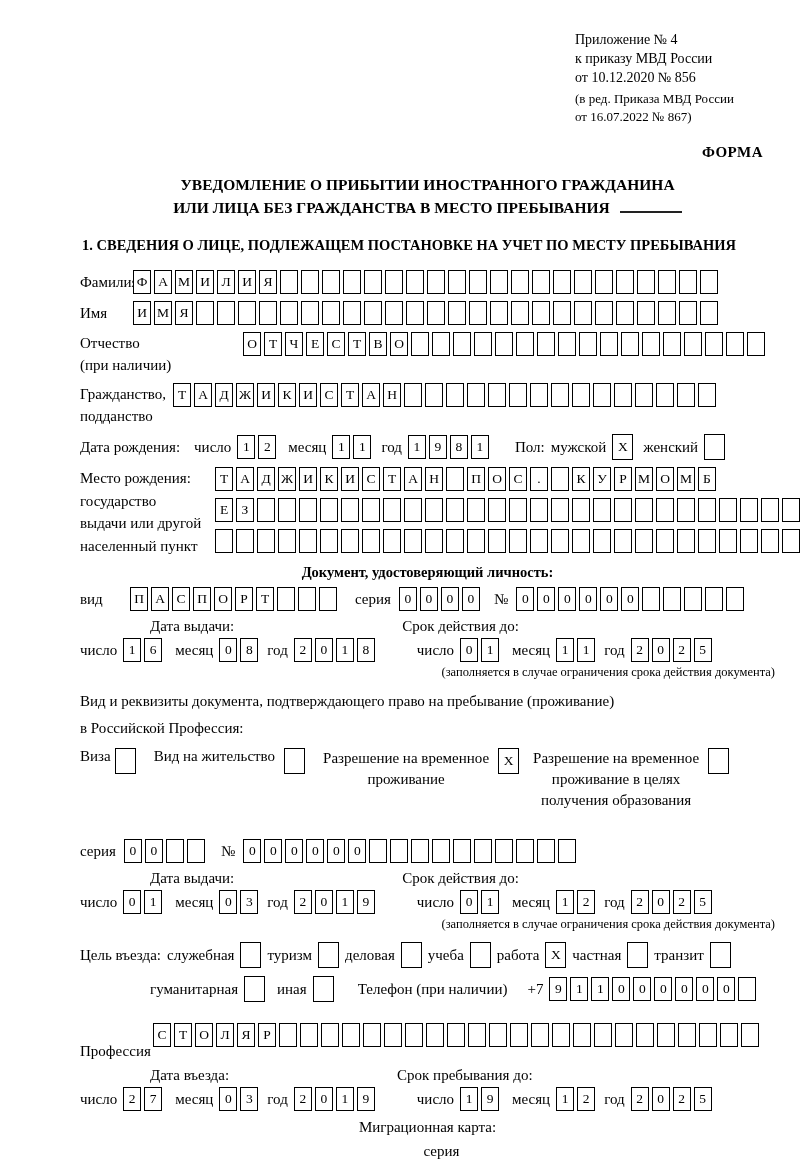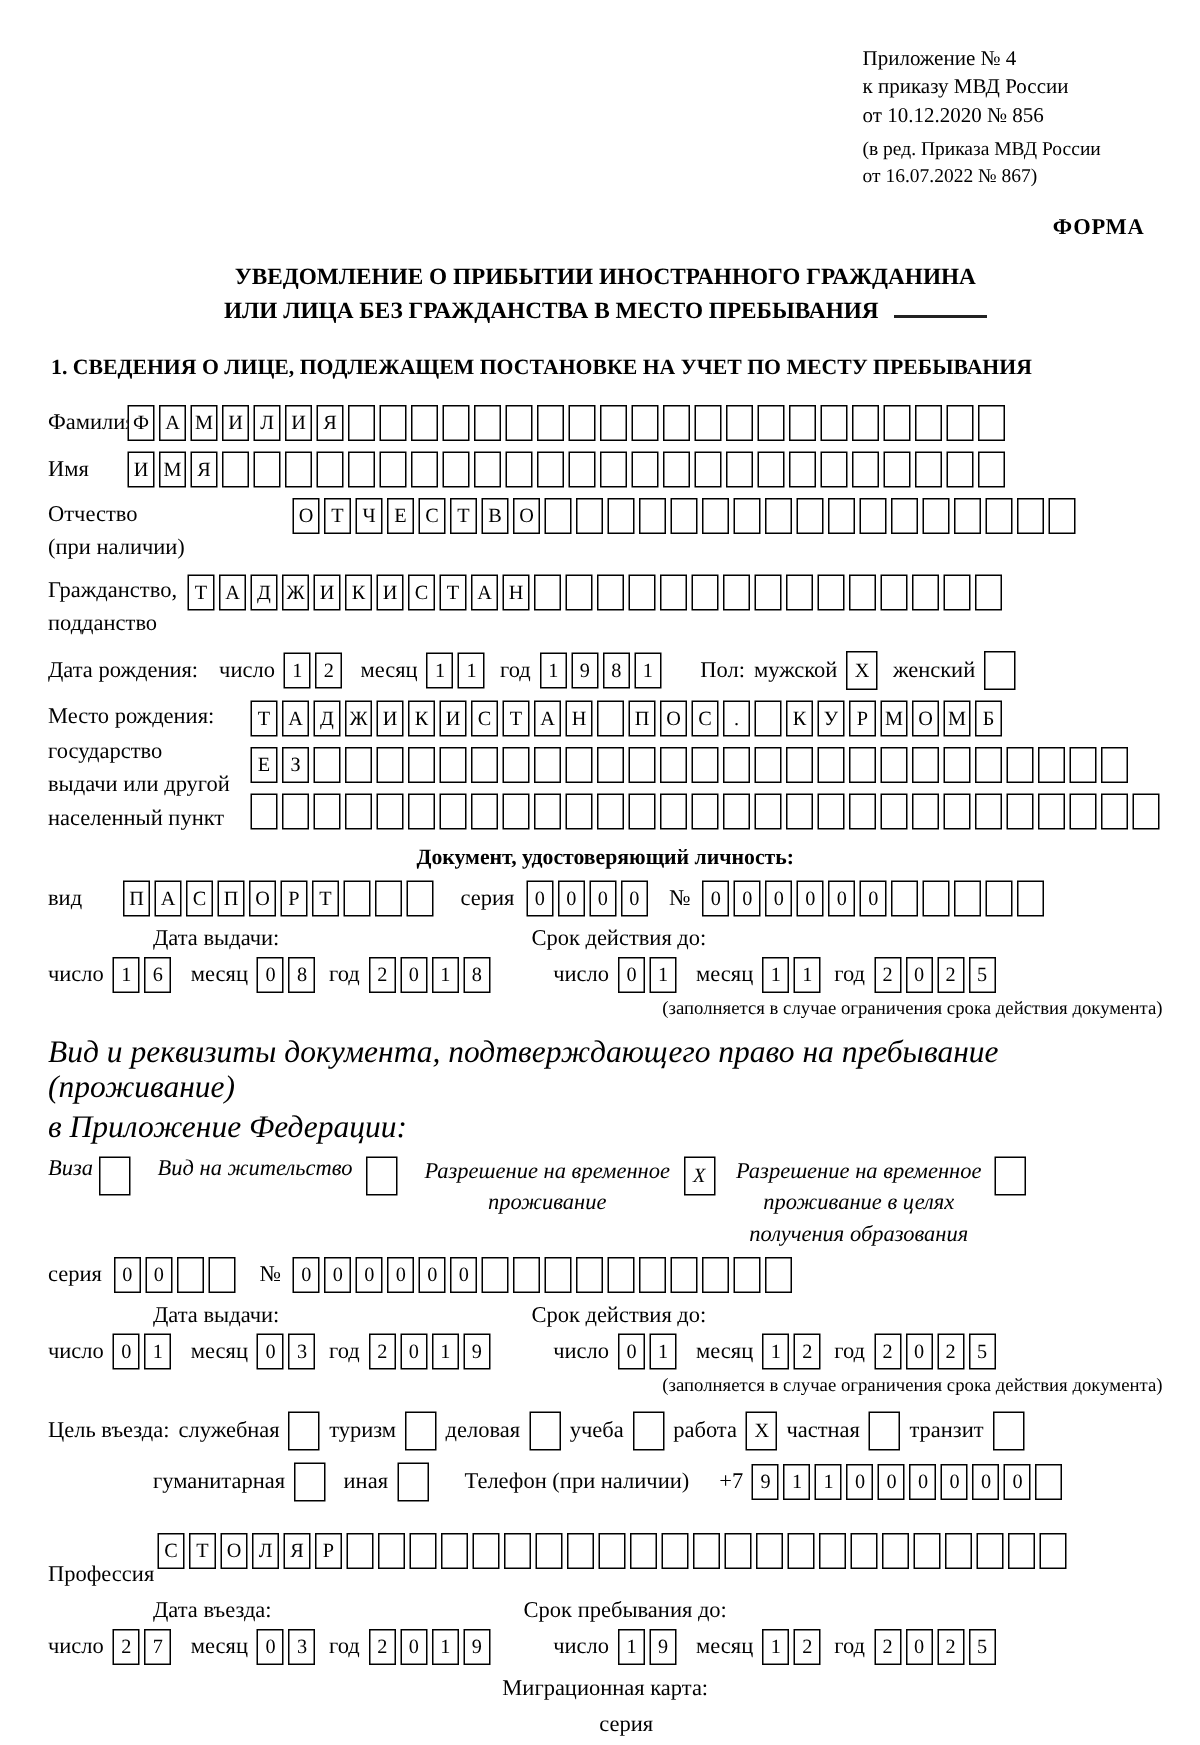--- a/index.html
+++ b/index.html
@@ -1,18 +1,18 @@
 <!DOCTYPE html>
 <html><head>
 <meta charset="utf-8">
 <style>
   * { box-sizing: border-box; }
   html,body { margin:0; padding:0; background:#fff; }
   body { font-family:"Liberation Serif", serif; color:#000; }
-  .page { width:800px; height:1163px; padding:30px 25px 10px 32px; overflow:hidden; position:relative; background:#fff; }
+  .page { width:800px; height:1163px; padding:30px 25px 10px 80px; overflow:hidden; position:relative; background:#fff; }
 
   .hdr { margin-left:auto; width:200px; font-size:14px; line-height:19px; }
   .hdr-small { font-size:13px; line-height:18px; }
   .hdr-small.first { margin-top:3px; }
   .forma { text-align:right; padding-right:12px; font-weight:bold; font-size:15px; margin:18px 0 12px; letter-spacing:.5px; }
 
   .title { text-align:center; font-weight:bold; font-size:15.5px; line-height:23px; margin-bottom:18px; }
   .blank { display:inline-block; width:62px; border-bottom:2px solid #222; margin-left:10px; vertical-align:baseline; }
 
   .sect { font-weight:bold; font-size:14.5px; margin:0 0 16px 2px; }
@@ -39,22 +39,22 @@
 
   .dhead { display:flex; font-size:15px; margin-bottom:3px; }
   .dhead .h1 { margin-left:70px; }
   .dhead .h2 { margin-left:168px; }
   .drow { display:flex; align-items:center; margin-bottom:3px; font-size:15px; }
   .dgroup { display:inline-flex; align-items:center; gap:5px; }
   .dgroup .dlbl { margin-right:1px; }
   .rgap { margin-left:42px; }
   .note { text-align:right; font-size:12.5px; margin:0 0 10px; }
 
-  .plain { font-size:21px; line-height:23px; margin-bottom:4px;font-style:italic; }
-  .cbrow { display:flex; align-items:flex-start; margin:8px 0 4px; font-size:15px;font-style:italic; }
+  .plain { font-size:15px; line-height:23px; margin-bottom:4px; }
+  .cbrow { display:flex; align-items:flex-start; margin:8px 0 28px; font-size:15px; }
   .cbitem { display:flex; align-items:flex-start; gap:9px; }
   .cbitem .cl { text-align:center; line-height:21px; }
   .ml18 { margin-left:18px; }
   .ml14 { margin-left:14px; }
   .purpose-row { display:flex; align-items:center; gap:6px; margin-bottom:8px; font-size:15px; flex-wrap:nowrap; }
   .indent70 { margin-left:70px; }
 </style>
 </head>
 <body>
 
@@ -421,21 +421,21 @@
           <span class="cell">2</span>
           <span class="cell">0</span>
           <span class="cell">2</span>
           <span class="cell">5</span>
         </span>
     </span>
   </div>
   <div class="note">(заполняется в случае ограничения срока действия документа)</div>
 
   <div class="plain">Вид и реквизиты документа, подтверждающего право на пребывание (проживание)</div>
-  <div class="plain">в Приложение Федерации:</div>
+  <div class="plain">в Российской Профессия:</div>
 
   <div class="cbrow">
     <span class="cbitem" style="gap:4px;">
       <span>Виза</span>
       <span class="cells cb">
           <span class="cell"></span>
         </span>
     </span>
     <span class="cbitem ml18">
       <span>Вид на жительство</span>

